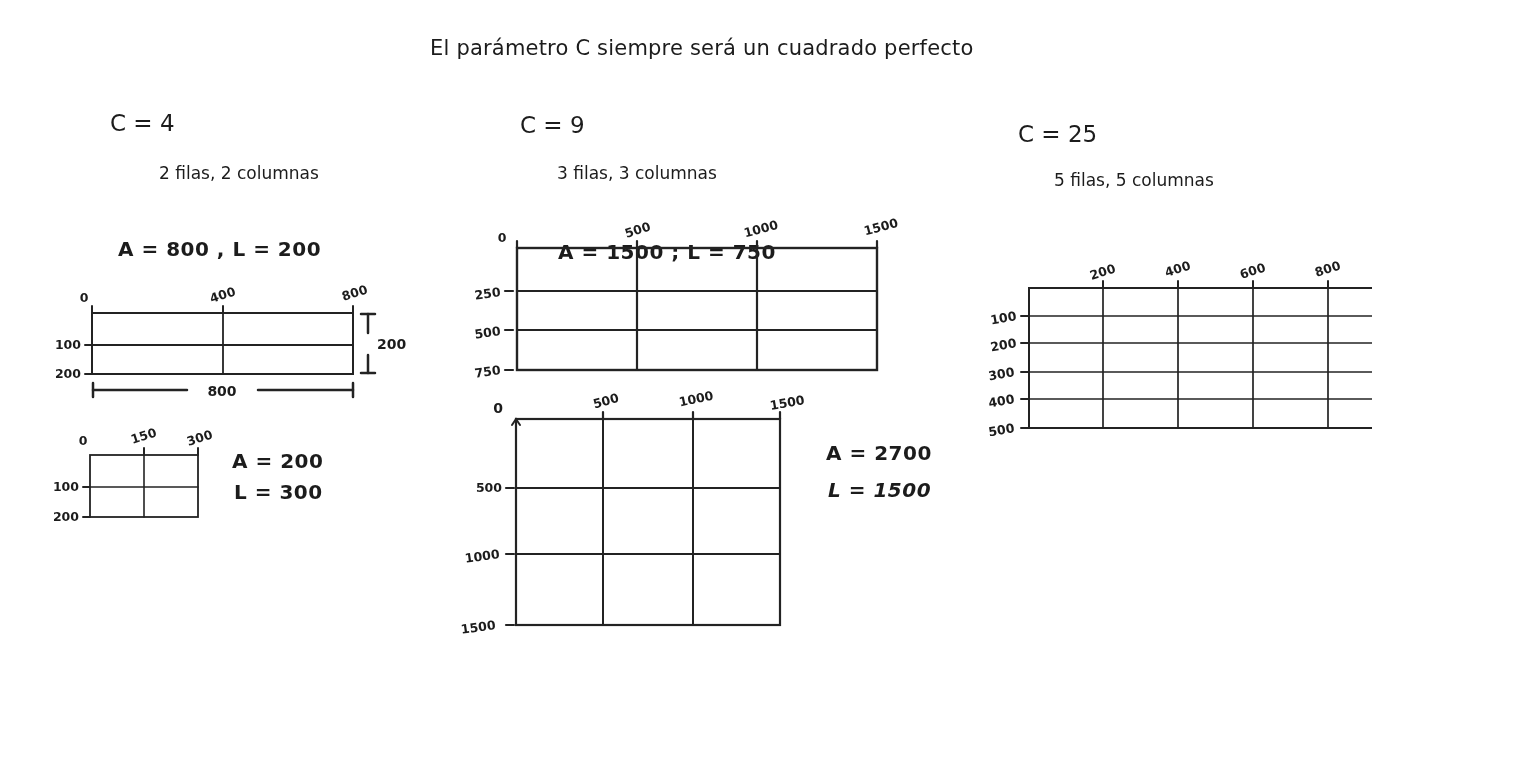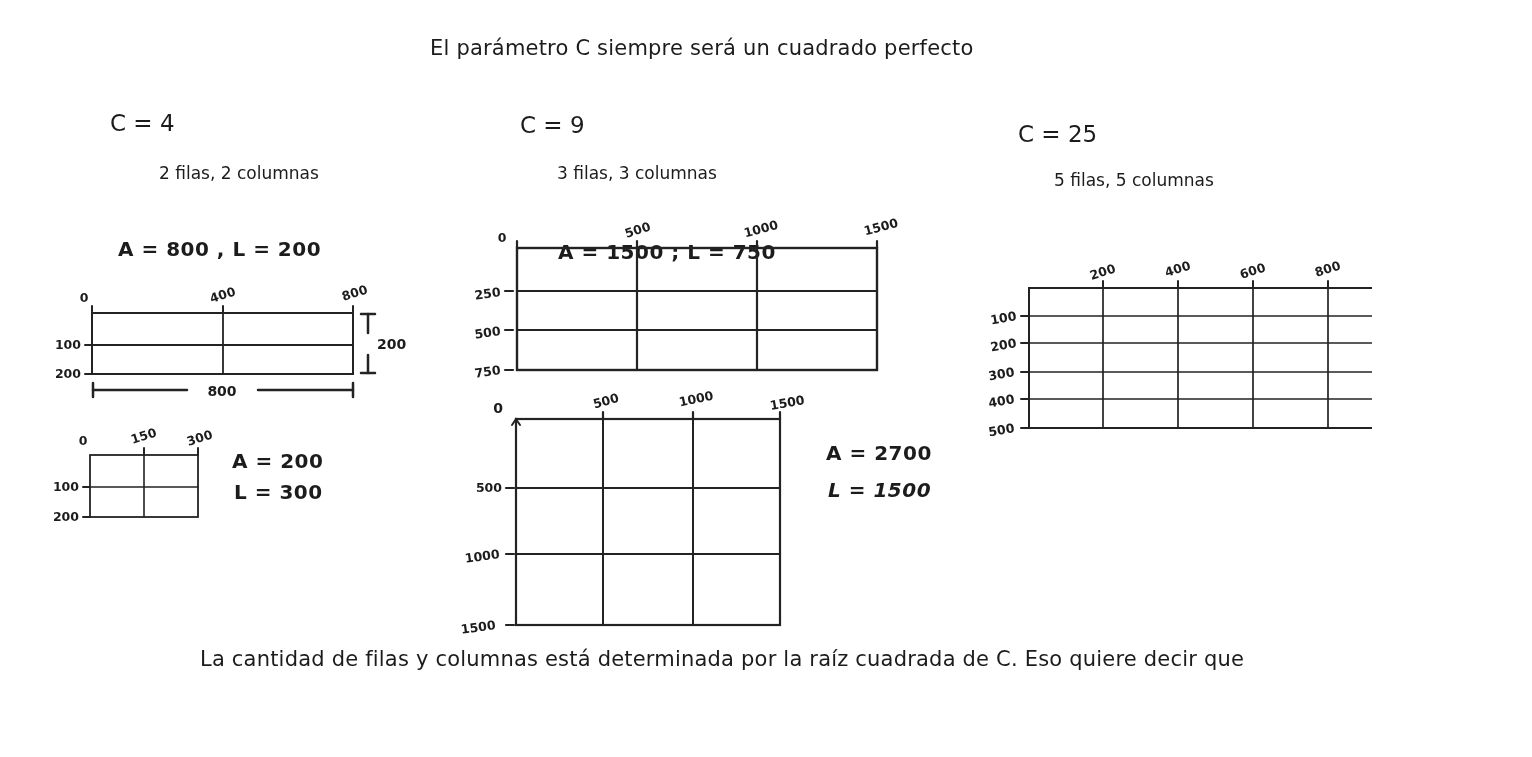--- a/index.html
+++ b/index.html
@@ -168,16 +168,15 @@
     <text class="tick" x="359" y="19" text-anchor="middle" transform="rotate(-18 359 19)">800</text>
     <text class="tick" x="444" y="27" text-anchor="middle" transform="rotate(-12 444 27)">1000</text>
     <text class="tick" x="47" y="66" text-anchor="end" transform="rotate(-10 47 66)">100</text>
     <text class="tick" x="47" y="93" text-anchor="end" transform="rotate(-10 47 93)">200</text>
     <text class="tick" x="45" y="122" text-anchor="end" transform="rotate(-10 45 122)">300</text>
     <text class="tick" x="45" y="149" text-anchor="end" transform="rotate(-10 45 149)">400</text>
     <text class="tick" x="45" y="178" text-anchor="end" transform="rotate(-10 45 178)">500</text>
   </svg>
 
   <div class="abs footer" style="left:200px; top:644px;">
-    <div>La cantidad de filas y columnas está determinada por la raíz cuadrada de C. Eso quiere decir que</div>
   </div>
 
 </div>
 
 </body></html>

